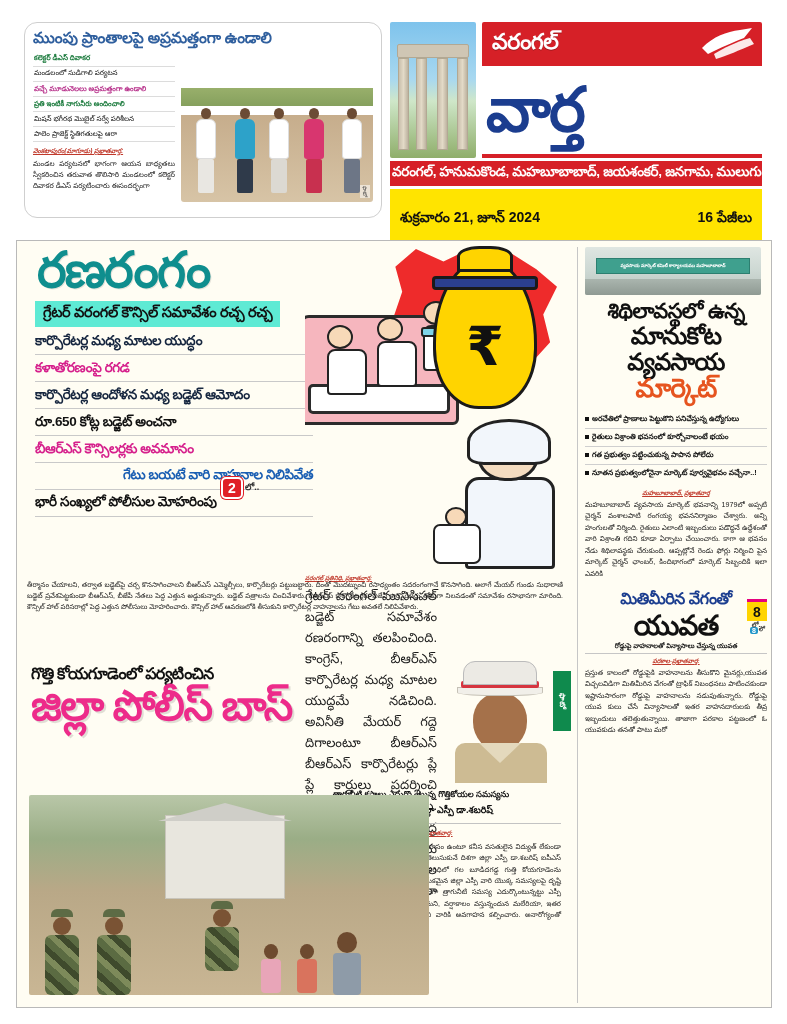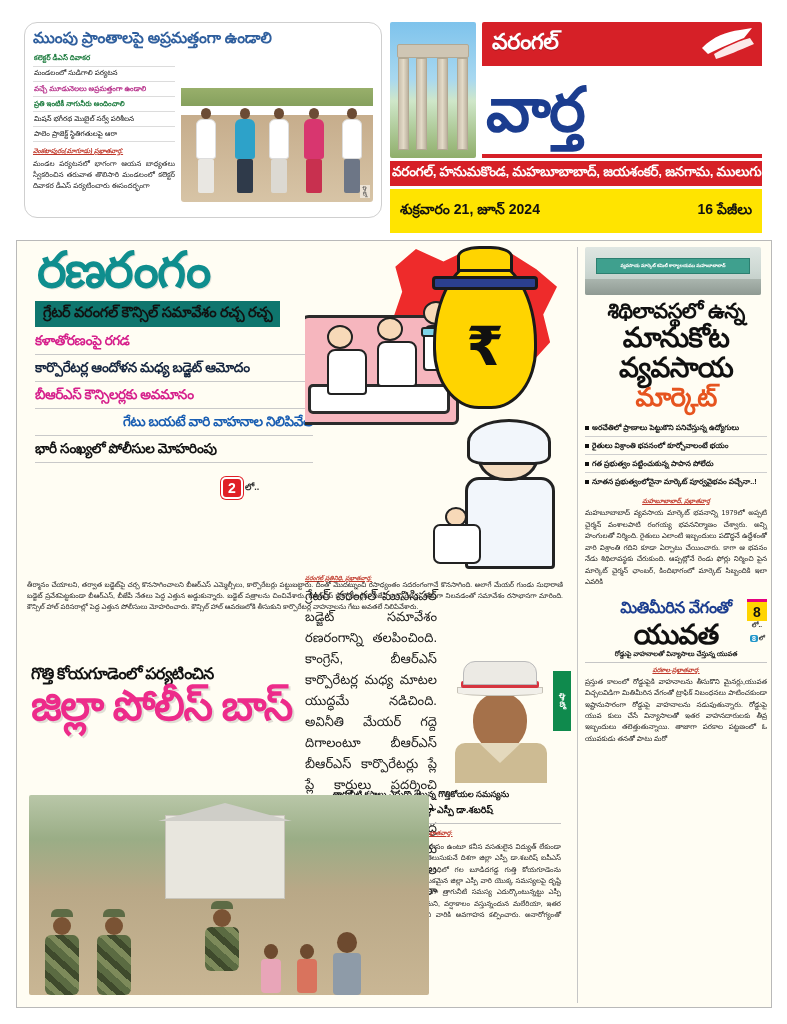--- a/index.html
+++ b/index.html
@@ -89,37 +89,37 @@
     letter-spacing:-2px;
     text-align:center;
   }
   .mh-strip {
     margin-top:3px; background:#d62027; color:#fff; text-align:center;
     font-weight:bold; font-size:13.5px; padding:3px 2px; letter-spacing:-0.3px;
     white-space:nowrap; overflow:hidden;
   }
   .mh-date {
     margin-top:3px; background:#ffe400; display:flex; justify-content:space-between;
-    align-items:center; padding:12px 10px; font-weight:bold; font-size:14px; color:#111;
+    align-items:center; padding:20px 10px; font-weight:bold; font-size:14px; color:#111;
   }
 
   
   .mainbox {
     position:absolute; left:16px; top:240px; width:756px; height:768px;
     border:1px solid #b9b9b9; background:#fffdf3;
   }
 
   
   .lead { position:absolute; left:8px; top:6px; width:548px; height:420px; }
   .lead-title {
     color:#0f8e8e; font-weight:bold; font-size:50px; line-height:0.95;
     letter-spacing:-2px; padding-left:12px; text-shadow:1px 1px 0 rgba(0,0,0,.10);
   }
   .lead-sub {
-    display:inline-block; background:#0f766e; color:#111; font-weight:bold;
+    display:inline-block; background:#5eead4; color:#111; font-weight:bold;
     font-size:14.5px; padding:3px 8px; margin:6px 0 2px 10px; letter-spacing:-0.3px;
     white-space:nowrap;
   }
   .lead-points { width:278px; margin-left:10px; position:relative; }
   .lp {
     font-size:13.5px; font-weight:bold; line-height:1.25; padding:4.5px 0;
     border-bottom:1px solid #c9c9c9; letter-spacing:-0.4px; white-space:nowrap;
   }
   .lp.c1 { color:#16263f; }
   .lp.c2 { color:#d6208c; }
@@ -271,21 +271,21 @@
     background:linear-gradient(#dfe6e2 0%, #cdd8d3 50%, #b9c3bd 100%);
   }
   .rc-photo .board { position:absolute; left:6%; right:6%; top:22%; height:34%;
     background:#3fa08e; border:1px solid #2c7f70; display:flex; align-items:center;
     justify-content:center; }
   .rc-photo .board span { color:#fff; font-size:4.6px; font-weight:bold; text-align:center; line-height:1.2; }
   .rc-photo .base { position:absolute; left:0; right:0; bottom:0; height:34%;
     background:linear-gradient(#aab5ae,#8f9a93); }
   .rc-h1 { color:#111; font-weight:bold; font-size:21px; text-align:center;
     margin-top:5px; letter-spacing:-0.6px; line-height:1.08; }
-  .rc-h2 { color:#111; font-weight:bold; font-size:28px; text-align:center;
+  .rc-h2 { color:#111; font-weight:bold; font-size:24px; text-align:center;
     line-height:1.08; letter-spacing:-0.8px; }
   .rc-h3 { color:#e6541f; font-weight:bold; font-size:26px; text-align:center;
     line-height:1.05; letter-spacing:-0.8px; margin-top:1px; }
   .rc-bullets { margin-top:8px; }
   .rcb { font-size:7.4px; font-weight:bold; color:#111; line-height:1.35;
     padding:3.5px 0; border-bottom:1px solid #cfcfcf; display:flex; gap:3px; }
   .rcb .sq { width:4px; height:4px; background:#111; flex:0 0 4px; margin-top:3px; }
   .rc-pagetag { position:absolute; right:2px; }
   .rc-pagetag .badge {
     width:20px; height:22px; background:#ffd400; color:#111; display:flex;
@@ -394,22 +394,24 @@
       </div>
     </div>
   </div>
 
   <div class="mainbox">
 
     <div class="lead">
       <div class="lead-title">రణరంగం</div>
       <div class="lead-sub">గ్రేటర్ వరంగల్ కౌన్సిల్ సమావేశం రచ్చ రచ్చ</div>
       <div class="lead-points">
+        <div class="lp c1">కార్పొరేటర్ల మధ్య మాటల యుద్ధం</div>
         <div class="lp c2">కళాతోరణంపై రగడ</div>
         <div class="lp c4">కార్పొరేటర్ల ఆందోళన మధ్య బడ్జెట్ ఆమోదం</div>
+        <div class="lp c5">రూ.650 కోట్ల బడ్జెట్ అంచనా</div>
         <div class="lp c6">బీఆర్ఎస్ కౌన్సిలర్లకు అవమానం</div>
         <div class="lp c7">గేటు బయటే వారి వాహనాల నిలిపివేత</div>
         <div class="lp c8">భారీ సంఖ్యలో పోలీసుల మోహరింపు</div>
         <div class="pagetag pt-a">
           <span class="badge">2</span>
           <span class="lbl">లో..</span>
         </div>
       </div>
     </div>
 

